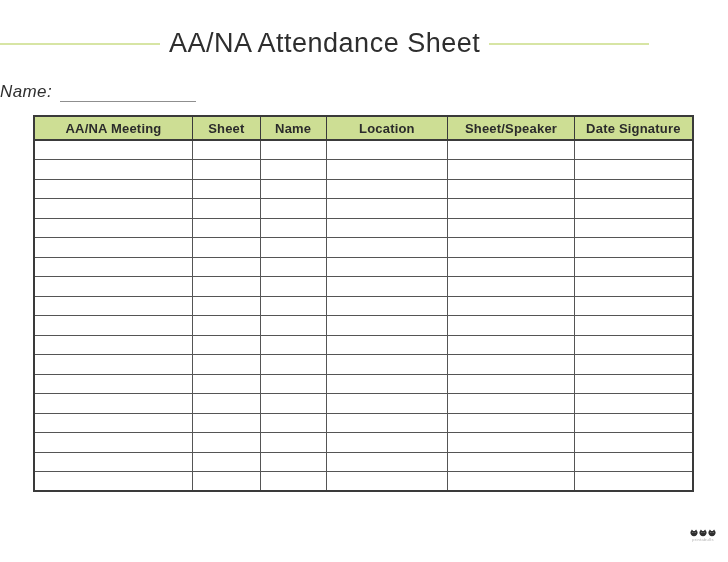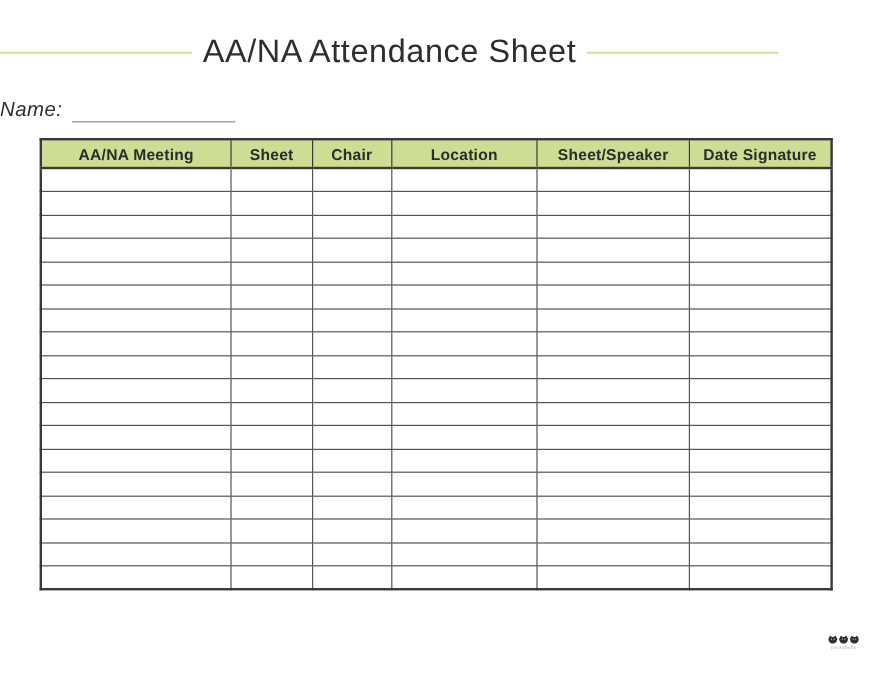--- a/index.html
+++ b/index.html
@@ -123,21 +123,21 @@
         <col style="width: 10.29%;">
         <col style="width: 9.98%;">
         <col style="width: 18.46%;">
         <col style="width: 19.21%;">
         <col style="width: 18.01%;">
       </colgroup>
     <thead>
       <tr>
         <th>AA/NA Meeting</th>
         <th>Sheet</th>
-        <th>Chair</th>
+        <th>Name</th>
         <th>Location</th>
         <th>Sheet/Speaker</th>
         <th>Date Signature</th>
       </tr>
     </thead>
     <tbody>
         <tr>
           <td></td>
           <td></td>
           <td></td>

